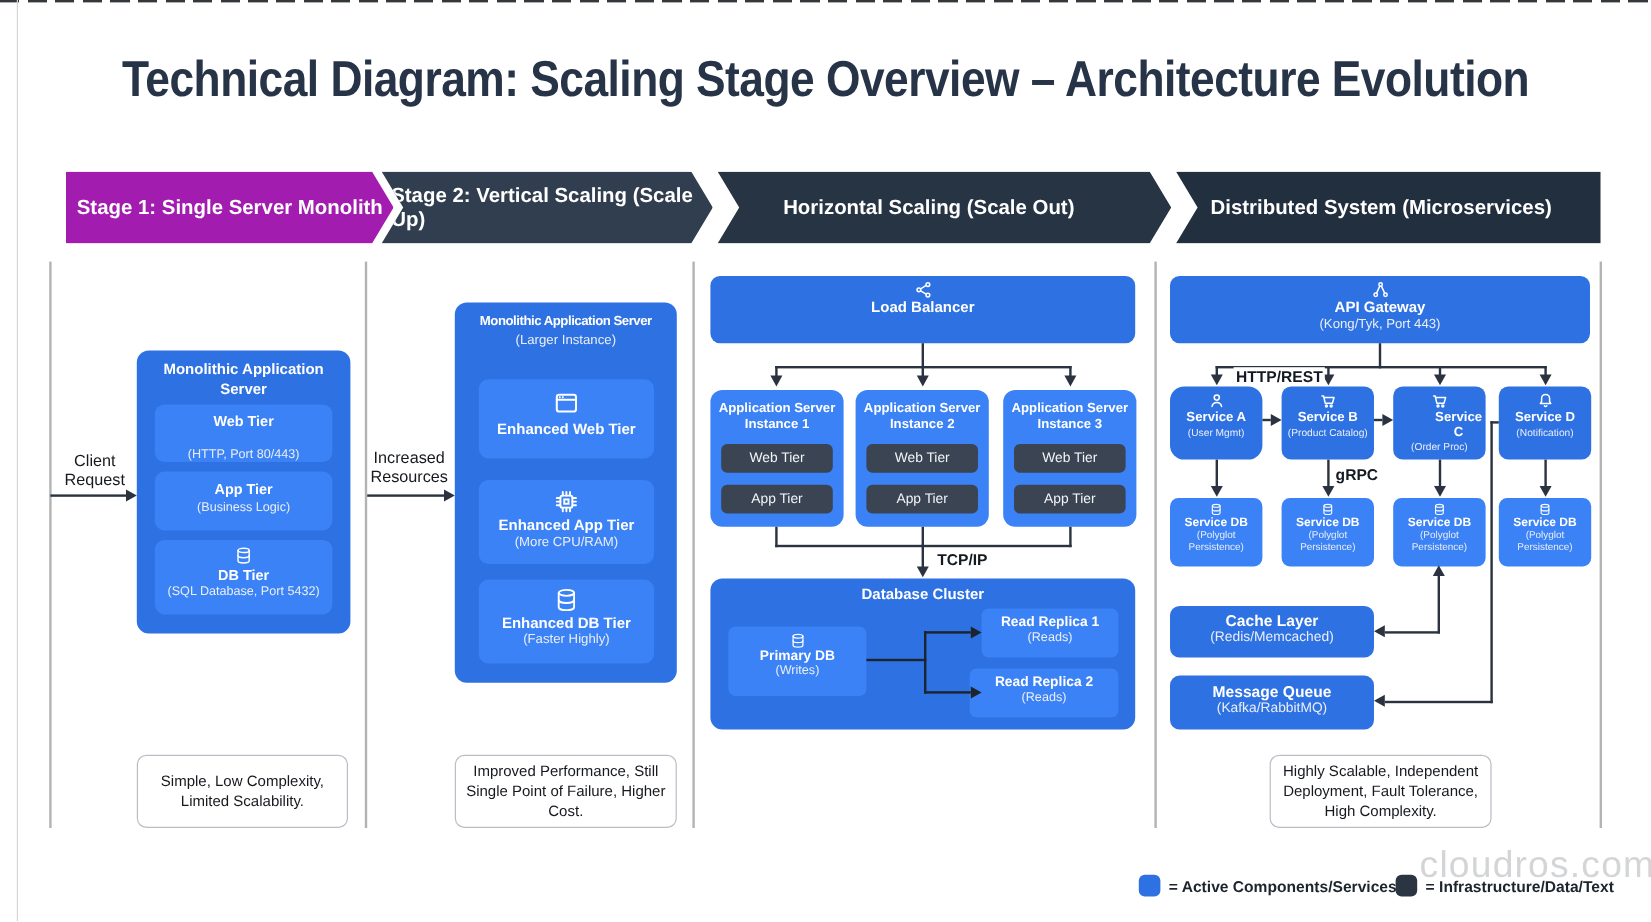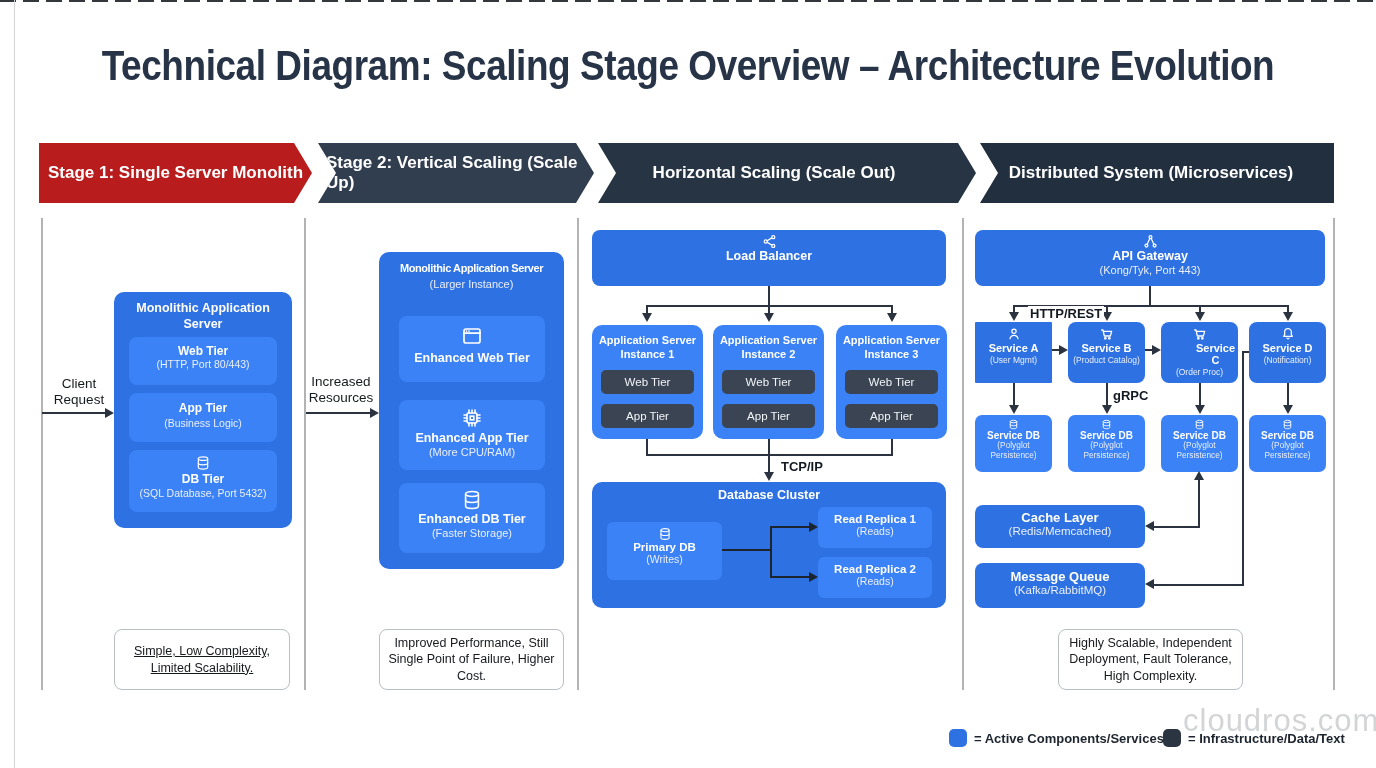--- a/index.html
+++ b/index.html
@@ -48,21 +48,21 @@
 </head>
 <body>
 
 <div id="stage">
 
   <div class="abs top-edge"></div>
   <div class="abs left-hairline"></div>
 
   <div class="abs main-title">Technical Diagram: Scaling Stage Overview – Architecture Evolution</div>
 
-  <div class="abs seg seg-first" style="left:39px;width:273px;background:#b91c1c;">
+  <div class="abs seg seg-first" style="left:55px;width:273px;background:#a21caf;">
     <span>Stage 1: Single Server Monolith</span>
   </div>
   <div class="abs seg seg-mid" style="left:318px;width:276px;background:#313e50;padding-left:8px;box-sizing:border-box;">
     <span>Stage 2: Vertical Scaling (Scale Up)</span>
   </div>
   <div class="abs seg seg-mid" style="left:598px;width:378px;background:#273443;padding-right:26px;box-sizing:border-box;">
     <span>Horizontal Scaling (Scale Out)</span>
   </div>
   <div class="abs seg seg-last" style="left:980px;width:354px;background:#222f3f;padding-right:12px;box-sizing:border-box;">
     <span>Distributed System (Microservices)</span>
@@ -75,38 +75,38 @@
   <div class="abs vdiv" style="left:1333px;"></div>
 
   <div class="abs flow-label" style="left:44px;top:376px;width:70px;">Client Request</div>
   <div class="hl" style="left:42px;top:412px;width:63px;"></div>
   <div class="arr arr-r" style="left:105px;top:408px;"></div>
 
   <div class="abs blue" style="left:114px;top:292px;width:178px;height:236px;">
     <div class="abs bname center" style="left:10px;top:9px;width:158px;font-size:12.5px;line-height:1.25;">Monolithic Application Server</div>
     <div class="abs dark" style="left:15px;top:45px;width:148px;height:48px;">
       <div class="center" style="padding-top:7px;font-size:12px;font-weight:bold;">Web Tier</div>
-      <div class="center bsub" style="font-size:10.5px;margin-top:0;">(HTTP, Port 80/443)</div>
+      <div class="center bsub" style="font-size:10.5px;margin-top:15px;">(HTTP, Port 80/443)</div>
     </div>
     <div class="abs dark" style="left:15px;top:101px;width:148px;height:49px;">
       <div class="center" style="padding-top:8px;font-size:12px;font-weight:bold;">App Tier</div>
       <div class="center bsub" style="font-size:10.5px;margin-top:2px;">(Business Logic)</div>
     </div>
     <div class="abs dark" style="left:15px;top:158px;width:148px;height:62px;">
       <svg class="ic" width="16" height="16" viewBox="0 0 24 24" fill="none" stroke="#fff" stroke-width="1.8" stroke-linecap="round" style="margin-top:5px;">
         <ellipse cx="12" cy="5.5" rx="7" ry="2.7"></ellipse>
           <path d="M5 5.5v6.5c0 1.5 3.1 2.7 7 2.7s7-1.2 7-2.7V5.5"></path>
           <path d="M5 12v6.5c0 1.5 3.1 2.7 7 2.7s7-1.2 7-2.7V12"></path>
       </svg>
       <div class="center" style="font-size:12px;font-weight:bold;margin-top:1px;">DB Tier</div>
       <div class="center bsub" style="font-size:10.5px;margin-top:1px;">(SQL Database, Port 5432)</div>
     </div>
   </div>
 
-  <div class="abs caption" style="left:114px;top:629px;width:176px;height:61px;text-decoration:underline;">Simple, Low Complexity, Limited Scalability.</div>
+  <div class="abs caption" style="left:114px;top:629px;width:176px;height:61px;">Simple, Low Complexity, Limited Scalability.</div>
 
   <div class="abs flow-label" style="left:302px;top:374px;width:78px;">Increased Resources</div>
   <div class="hl" style="left:306px;top:412px;width:64px;"></div>
   <div class="arr arr-r" style="left:370px;top:408px;"></div>
 
   <div class="abs blue" style="left:379px;top:252px;width:185px;height:317px;">
     <div class="abs bname center" style="left:0;top:10px;width:185px;font-size:11px;letter-spacing:-.4px;white-space:nowrap;">Monolithic Application Server</div>
     <div class="abs center bsub" style="left:0;top:26px;width:185px;font-size:11px;">(Larger Instance)</div>
 
     <div class="abs dark" style="left:20px;top:64px;width:146px;height:66px;">
@@ -128,21 +128,21 @@
       <div class="center bsub" style="font-size:11px;margin-top:1px;">(More CPU/RAM)</div>
     </div>
 
     <div class="abs dark" style="left:20px;top:231px;width:146px;height:70px;">
       <svg class="ic" width="22" height="22" viewBox="0 0 24 24" fill="none" stroke="#fff" stroke-width="1.7" stroke-linecap="round" style="margin-top:6px;">
         <ellipse cx="12" cy="5.5" rx="7" ry="2.7"></ellipse>
           <path d="M5 5.5v6.5c0 1.5 3.1 2.7 7 2.7s7-1.2 7-2.7V5.5"></path>
           <path d="M5 12v6.5c0 1.5 3.1 2.7 7 2.7s7-1.2 7-2.7V12"></path>
       </svg>
       <div class="center" style="font-size:12.5px;font-weight:bold;margin-top:1px;">Enhanced DB Tier</div>
-      <div class="center bsub" style="font-size:11px;margin-top:1px;">(Faster Storage)</div>
+      <div class="center bsub" style="font-size:11px;margin-top:1px;">(Faster Highly)</div>
     </div>
   </div>
 
   <div class="abs caption" style="left:379px;top:629px;width:185px;height:61px;">Improved Performance, Still Single Point of Failure, Higher Cost.</div>
 
   <div class="abs blue" style="left:592px;top:230px;width:354px;height:56px;border-radius:8px;">
     <svg class="ic" width="17" height="15" viewBox="0 0 24 24" fill="none" stroke="#fff" stroke-width="2" stroke-linecap="round" style="margin-top:4px;">
       <circle cx="18" cy="5" r="2.5"></circle>
         <circle cx="6" cy="12" r="2.5"></circle>
         <circle cx="18" cy="19" r="2.5"></circle>
@@ -201,21 +201,21 @@
           <path d="M5 5.5v6.5c0 1.5 3.1 2.7 7 2.7s7-1.2 7-2.7V5.5"></path>
           <path d="M5 12v6.5c0 1.5 3.1 2.7 7 2.7s7-1.2 7-2.7V12"></path>
       </svg>
       <div class="center" style="font-size:11.5px;font-weight:bold;">Primary DB</div>
       <div class="center bsub" style="font-size:10.5px;">(Writes)</div>
     </div>
     <div class="abs dark" style="left:226px;top:25px;width:114px;height:41px;border-radius:6px;">
       <div class="center" style="font-size:11.5px;font-weight:bold;margin-top:6px;">Read Replica 1</div>
       <div class="center bsub" style="font-size:10.5px;">(Reads)</div>
     </div>
-    <div class="abs dark" style="left:226px;top:75px;width:114px;height:41px;border-radius:6px;">
+    <div class="abs dark" style="left:216px;top:75px;width:124px;height:41px;border-radius:6px;">
       <div class="center" style="font-size:11.5px;font-weight:bold;margin-top:6px;">Read Replica 2</div>
       <div class="center bsub" style="font-size:10.5px;">(Reads)</div>
     </div>
   </div>
 
   <div class="hl" style="left:722px;top:549px;width:50px;background:#1c242e;"></div>
   <div class="vl" style="left:770px;top:526px;height:52px;background:#1c242e;"></div>
   <div class="hl" style="left:770px;top:526px;width:39px;background:#1c242e;"></div>
   <div class="arr arr-r" style="left:809px;top:522px;border-left-color:#1c242e;"></div>
   <div class="hl" style="left:770px;top:576px;width:39px;background:#1c242e;"></div>
@@ -238,21 +238,21 @@
   <div class="vl" style="left:1013px;top:305px;height:8px;"></div>
   <div class="arr arr-d" style="left:1009px;top:312px;"></div>
   <div class="vl" style="left:1106px;top:305px;height:8px;"></div>
   <div class="arr arr-d" style="left:1102px;top:312px;"></div>
   <div class="vl" style="left:1199px;top:305px;height:8px;"></div>
   <div class="arr arr-d" style="left:1195px;top:312px;"></div>
   <div class="vl" style="left:1287px;top:305px;height:8px;"></div>
   <div class="arr arr-d" style="left:1283px;top:312px;"></div>
   <div class="abs proto-label" style="left:1028px;top:306px;background:#fff;padding:0 2px;">HTTP/REST</div>
 
-  <div class="abs blue" style="left:975px;top:322px;width:77px;height:61px;border-radius:1px;">
+  <div class="abs blue" style="left:975px;top:322px;width:77px;height:61px;border-radius:12px;">
     <svg class="ic" width="16" height="16" viewBox="0 0 24 24" fill="none" stroke="#fff" stroke-width="1.9" stroke-linecap="round" style="margin-top:4px;">
       <circle cx="12" cy="8" r="3.2"></circle>
         <path d="M6 19c.8-3.4 3.2-5 6-5s5.2 1.6 6 5"></path>
     </svg>
     <div class="center bname" style="font-size:11px;">Service A</div>
     <div class="center bsub" style="font-size:8.5px;margin-top:1px;white-space:nowrap;">(User Mgmt)</div>
   </div>
   <div class="abs blue" style="left:1068px;top:322px;width:77px;height:61px;border-radius:8px;">
     <svg class="ic" width="16" height="16" viewBox="0 0 24 24" fill="none" stroke="#fff" stroke-width="1.9" stroke-linecap="round" stroke-linejoin="round" style="margin-top:4px;">
       <path d="M4 6h2l2 9h9l2-7H7"></path>

